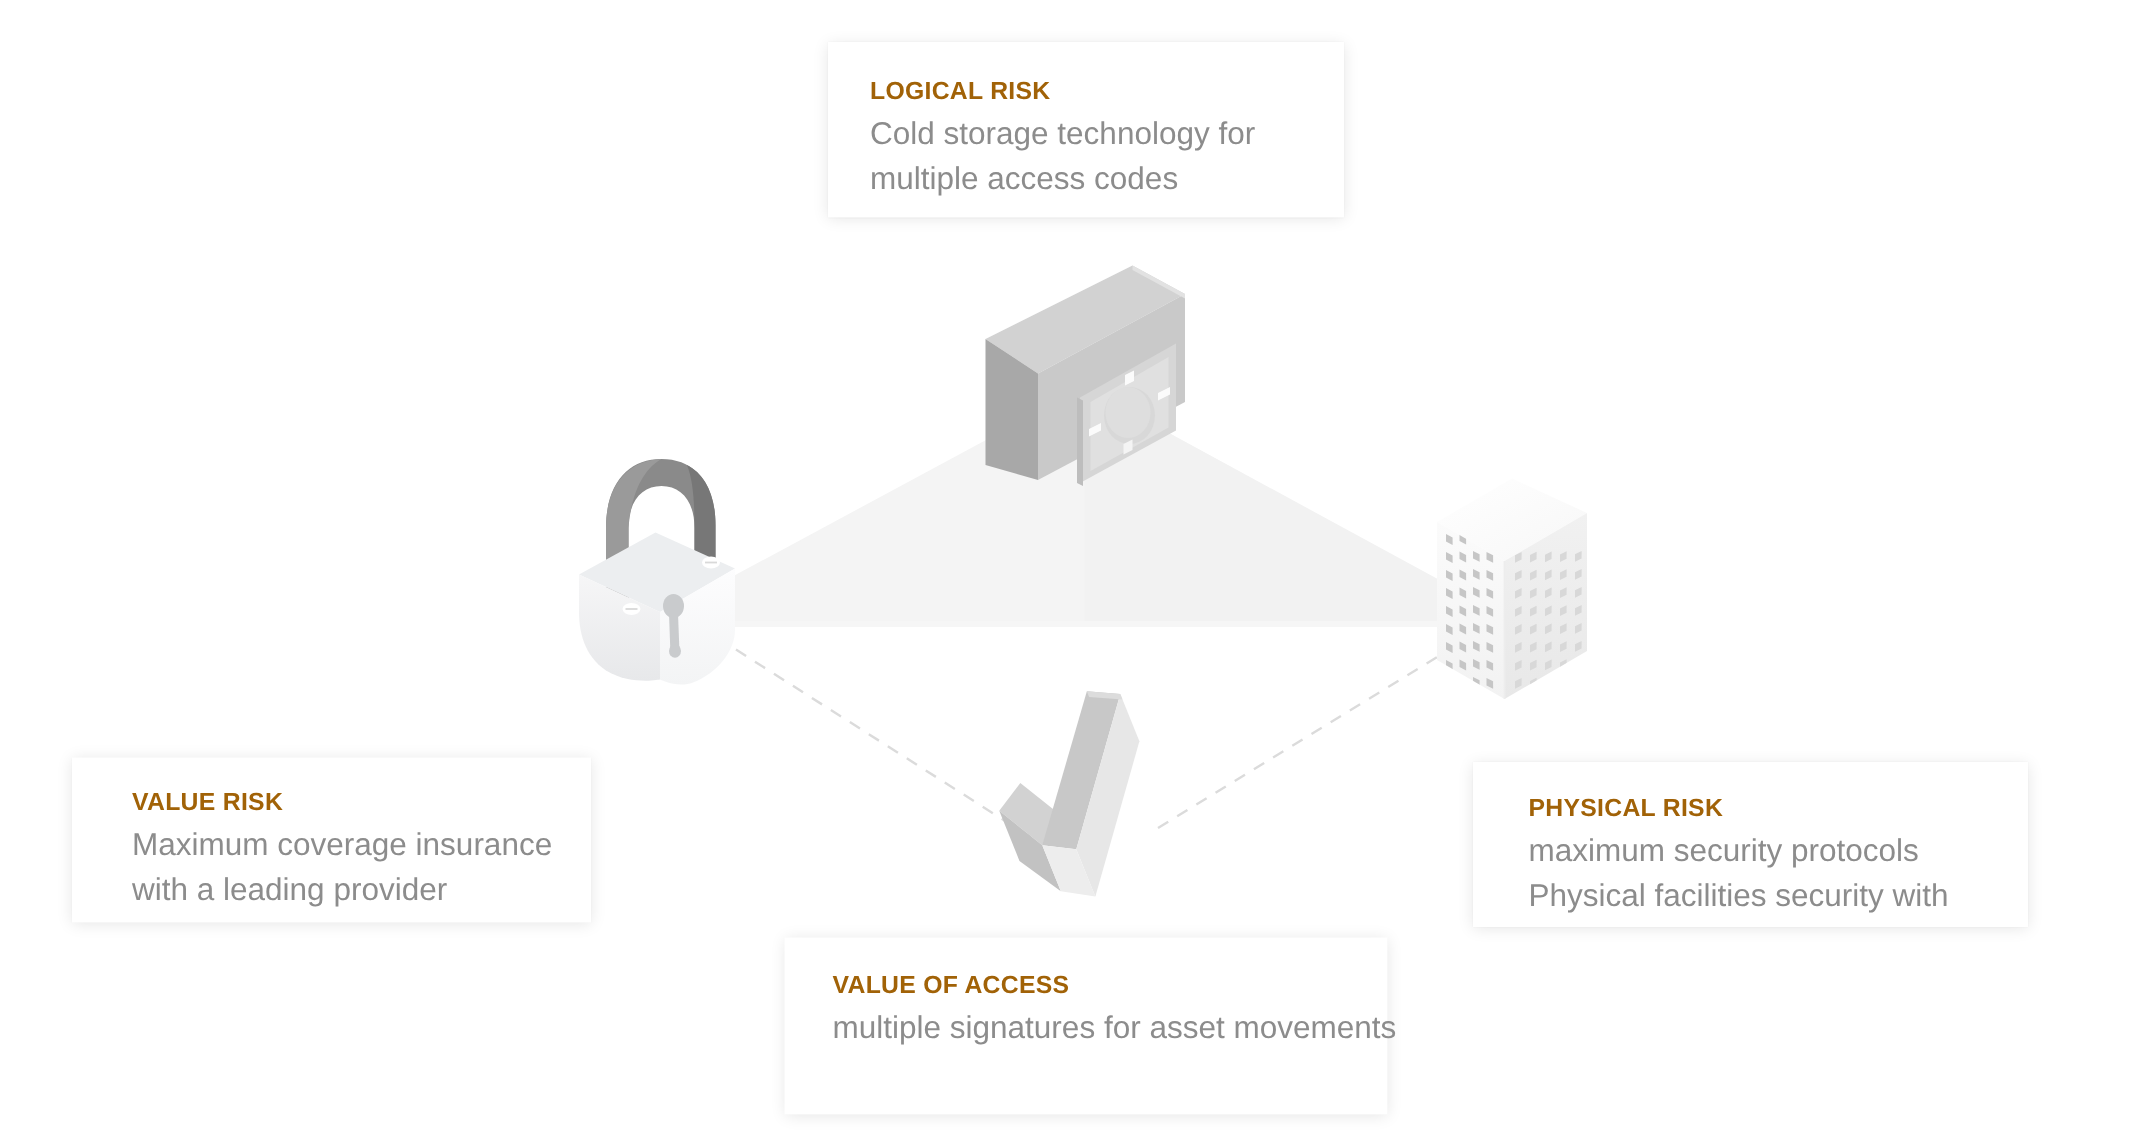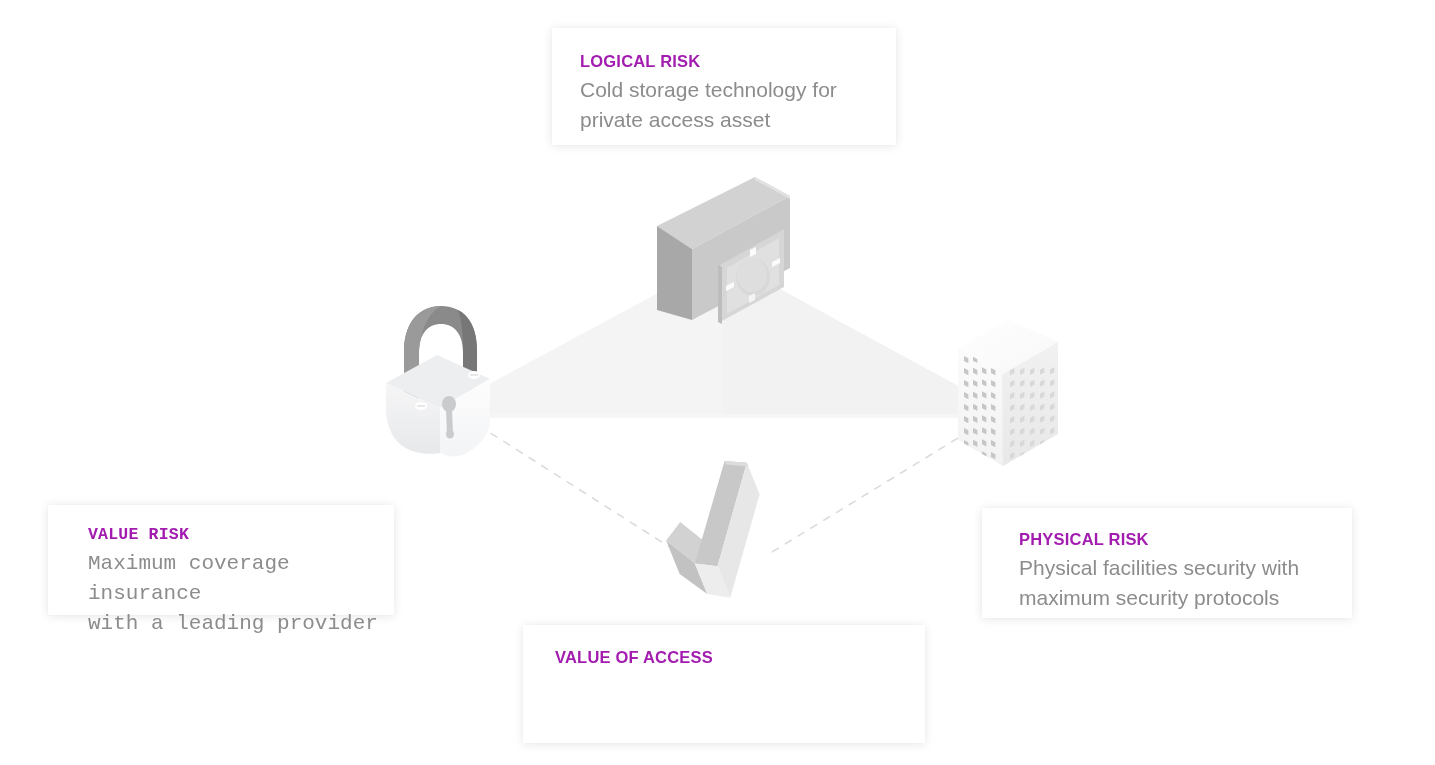--- a/index.html
+++ b/index.html
@@ -37,41 +37,41 @@
     position: absolute;
     background: #ffffff;
     box-shadow: 0 1px 10px rgba(0,0,0,0.10), 0 0 1px rgba(0,0,0,0.05);
     box-sizing: border-box;
     padding: 0;
   }
   .card-inner {
     position: absolute;
   }
   .card-title {
-    color: #a21caf;
+    color: #a16207;
     font-size: 16.5px;
     font-weight: bold;
     letter-spacing: 0.2px;
     line-height: 1.1;
     margin: 0 0 5px 0;
     white-space: nowrap;
   }
   .card-desc {
     color: #8c8c8c;
     font-size: 21px;
     font-weight: normal;
     line-height: 1.42;
     margin: 0;
   }
 
   
   #card-logical   { left: 552px;  top: 28px;  width: 344px; height: 117px; }
   #card-logical   .card-inner { left: 28px; top: 24px; width: 290px; }
 
-  #card-value     { left: 48px;   top: 505px; width: 346px; height: 110px; font-family: Liberation Mono, monospace; }
+  #card-value     { left: 48px;   top: 505px; width: 346px; height: 110px; }
   #card-value     .card-inner { left: 40px; top: 21px; width: 290px; }
 
   #card-physical  { left: 982px; top: 508px; width: 370px; height: 110px; }
   #card-physical  .card-inner { left: 37px; top: 22px; width: 310px; }
 
   #card-access    { left: 523px;  top: 625px; width: 402px; height: 118px; }
   #card-access    .card-inner { left: 32px; top: 23px; width: 360px; }
 
   
   #card-access .card-desc { white-space: nowrap; }
@@ -320,39 +320,40 @@
       <polygon points="686,552 706,563 706,597 686,585" fill="#ededed"></polygon>
 
       <polygon points="752,468 772,478 772,482 752,472" fill="#dcdcdc"></polygon>
     </g>
   </svg>
 
   <div class="info-card" id="card-logical">
     <div class="card-inner">
       <p class="card-title">LOGICAL RISK</p>
       <p class="card-desc">Cold storage technology for</p>
-      <p class="card-desc">private access asset</p>
+      <p class="card-desc">multiple access codes</p>
     </div>
   </div>
 
   <div class="info-card" id="card-value">
     <div class="card-inner">
       <p class="card-title">VALUE RISK</p>
       <p class="card-desc">Maximum coverage insurance</p>
       <p class="card-desc">with a leading provider</p>
     </div>
   </div>
 
   <div class="info-card" id="card-physical">
     <div class="card-inner">
       <p class="card-title">PHYSICAL RISK</p>
+      <p class="card-desc">maximum security protocols</p>
       <p class="card-desc">Physical facilities security with</p>
-      <p class="card-desc">maximum security protocols</p>
     </div>
   </div>
 
   <div class="info-card" id="card-access">
     <div class="card-inner">
       <p class="card-title">VALUE OF ACCESS</p>
+      <p class="card-desc">multiple signatures for asset movements</p>
     </div>
   </div>
 
 </div>
 
 </body></html>

